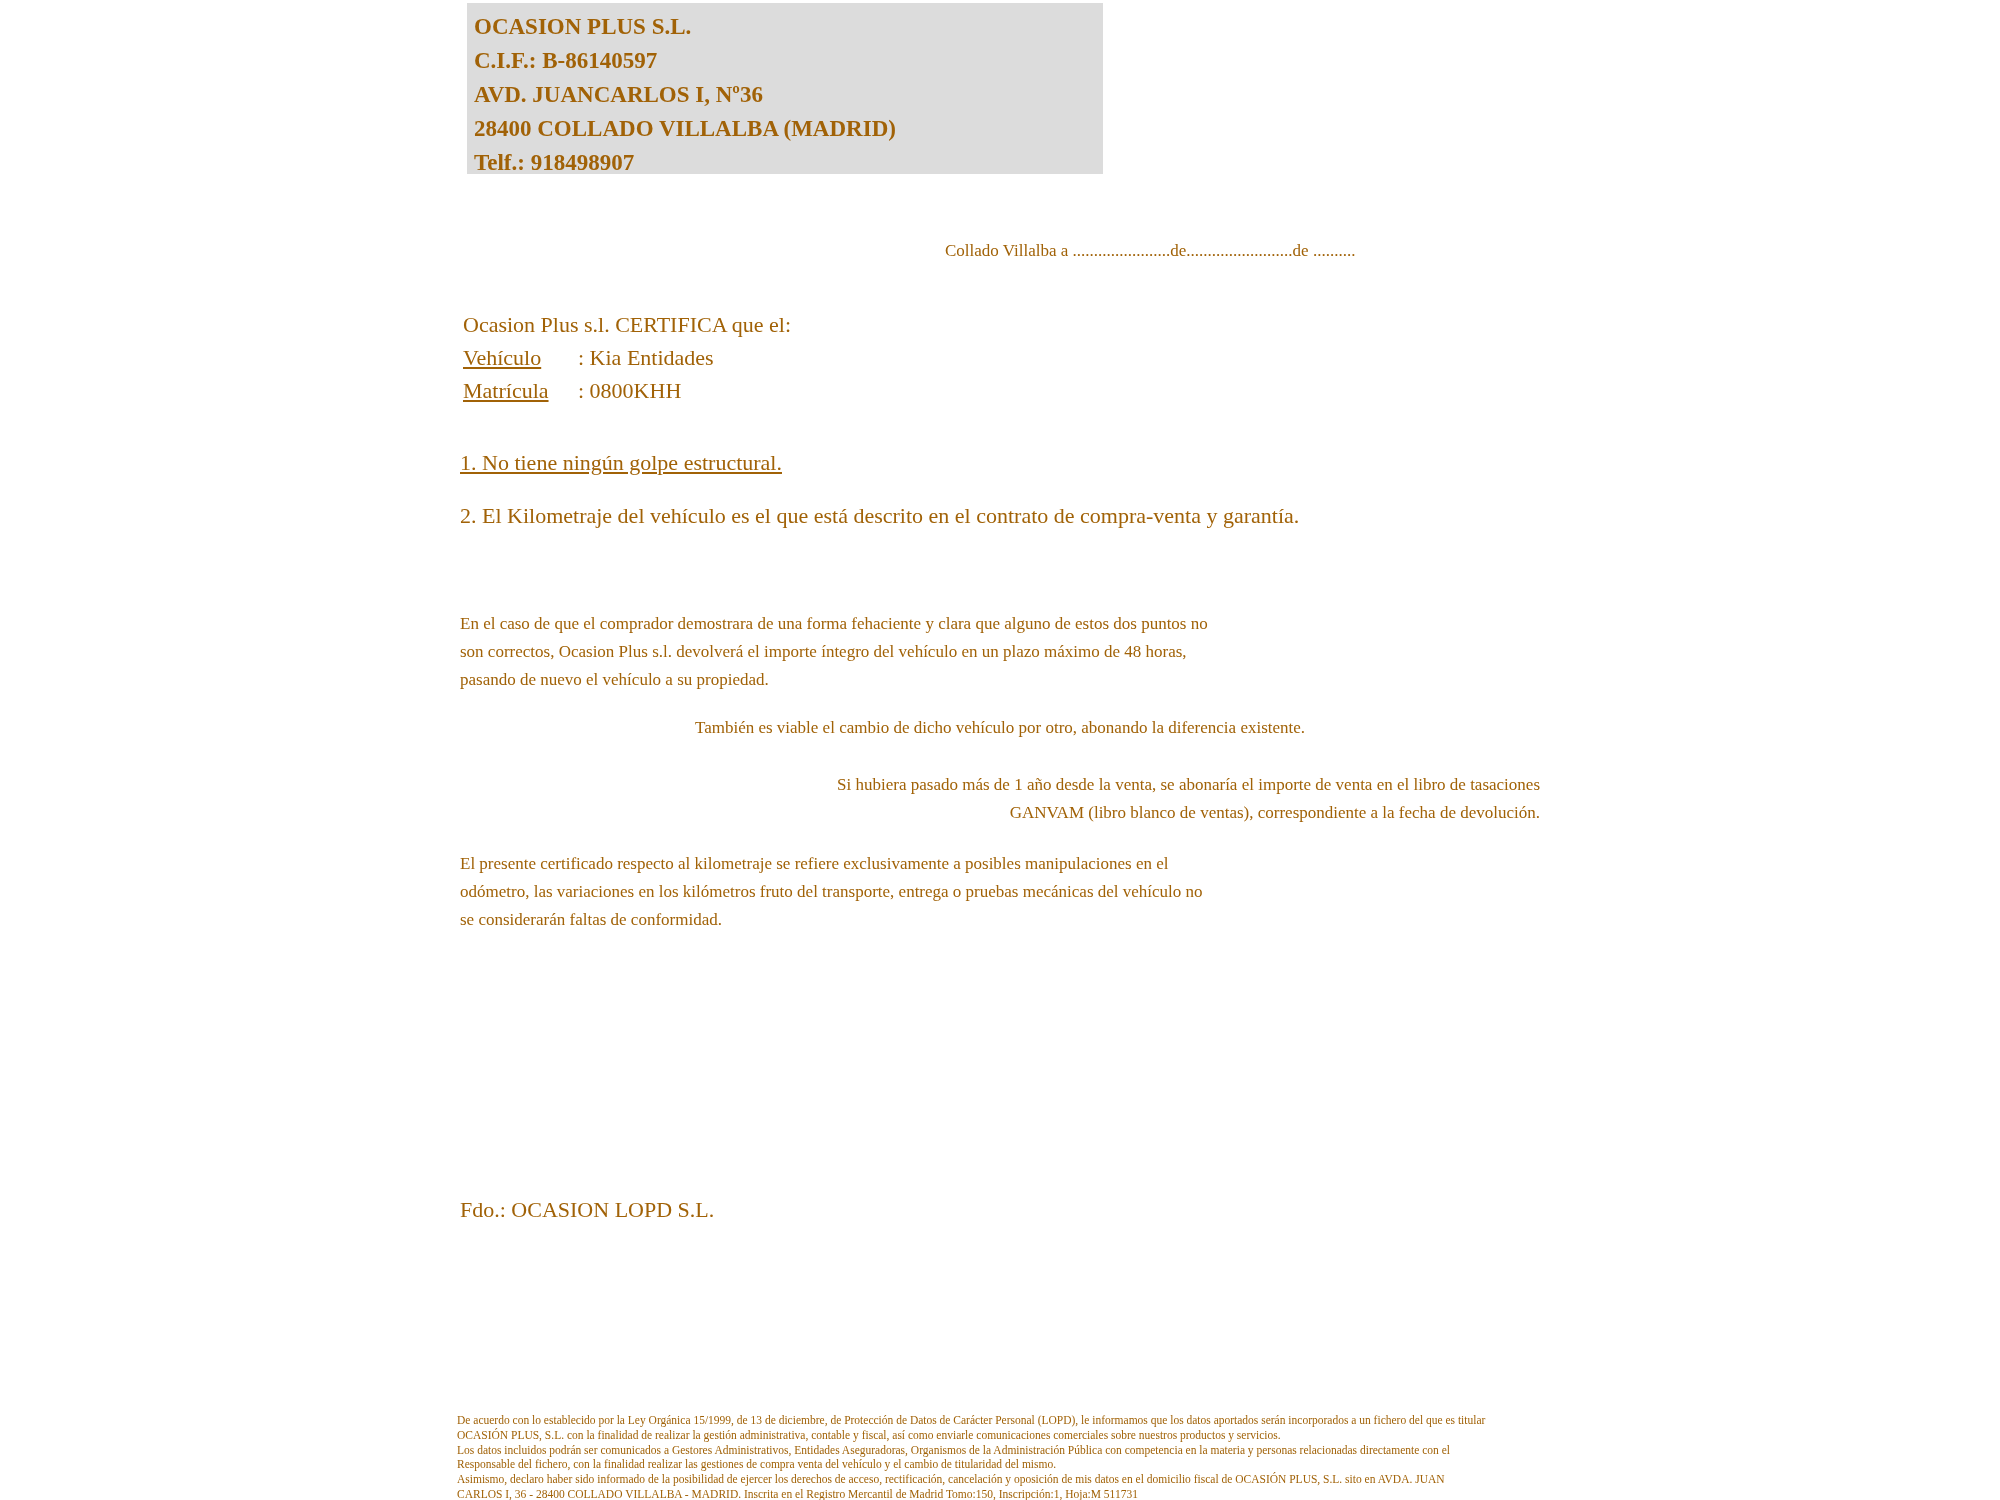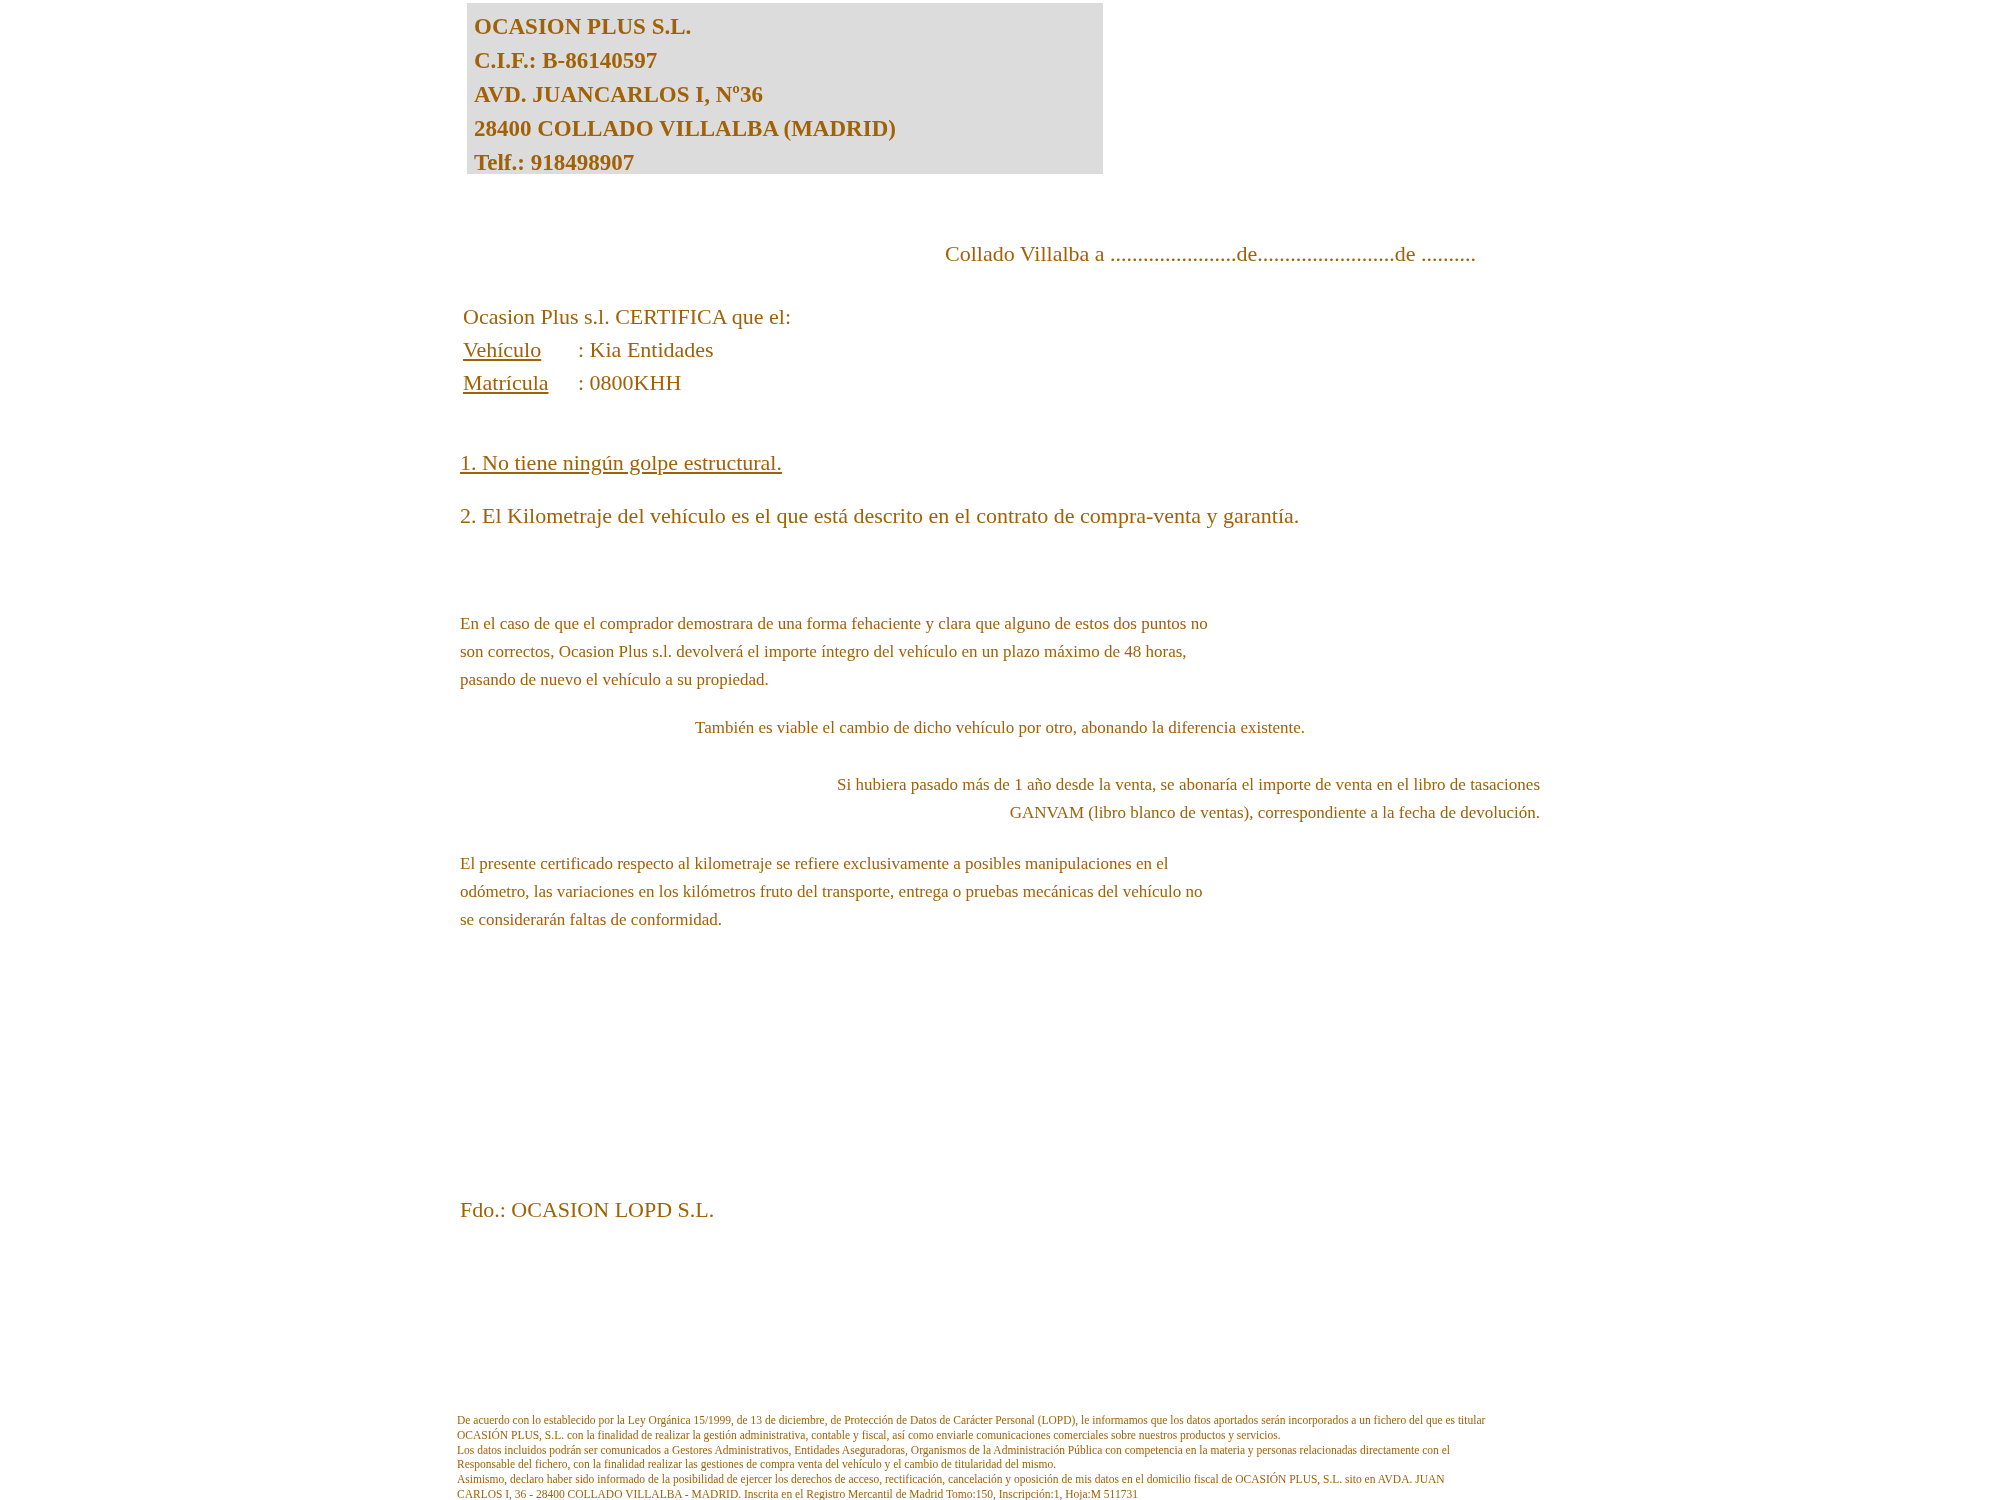--- a/index.html
+++ b/index.html
@@ -25,27 +25,27 @@
   .letterhead div {
     font-weight: bold;
     font-size: 23px;
     line-height: 34px;
     white-space: nowrap;
   }
   .date-line {
     position: absolute;
     left: 945px;
     top: 241px;
-    font-size: 22px;
+    font-size: 17px;
     white-space: nowrap;
   }
   .cert-block {
     position: absolute;
     left: 463px;
-    top: 300px;
+    top: 308px;
     font-size: 22px;
     line-height: 33px;
   }
   .cert-row .cert-label {
     display: inline-block;
     min-width: 115px;
     text-decoration: underline;
   }
   .clause {
     position: absolute;

